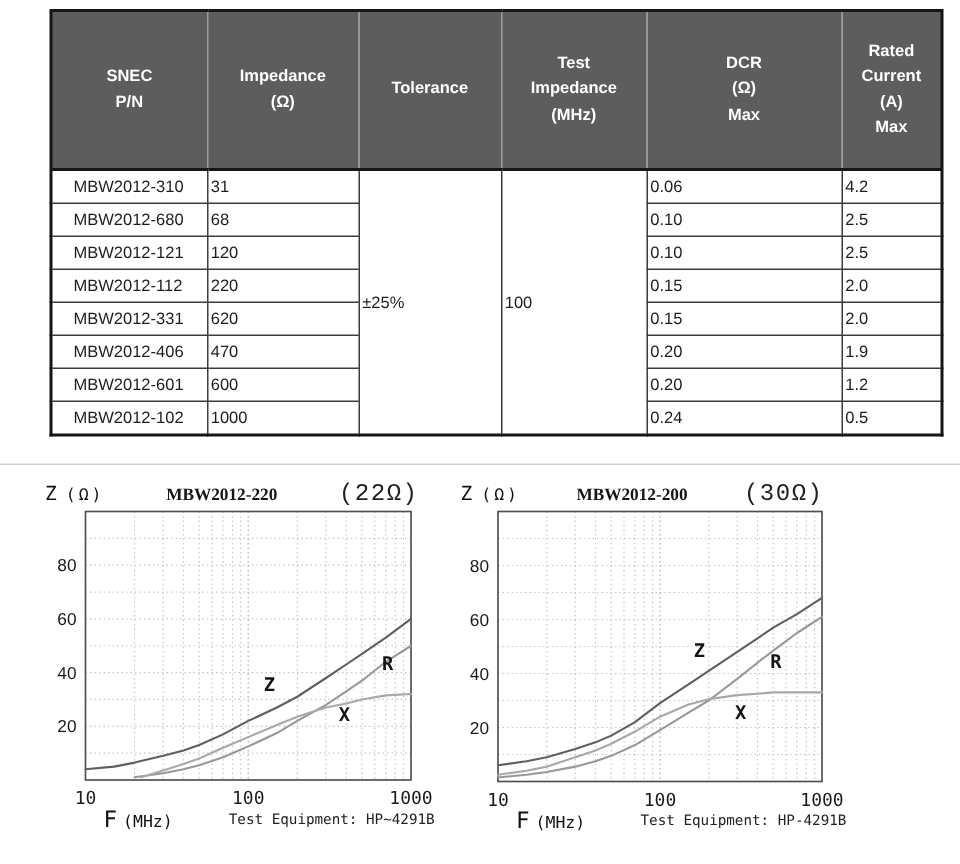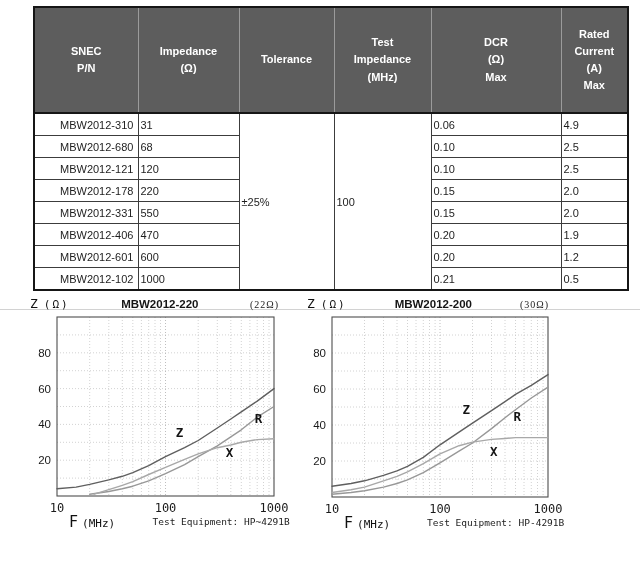--- a/index.html
+++ b/index.html
@@ -8,36 +8,36 @@
 
   
   table.spec{position:absolute;left:33px;top:6px;width:594px;border-collapse:collapse;
              table-layout:fixed;border:2px solid #161616;}
   table.spec th{background:#5d5d5d;color:#ffffff;font-weight:bold;font-size:11px;
                 height:104px;border:1px solid #9b9b9b;border-top:2px solid #161616;
                 border-bottom:2px solid #161616;white-space:pre-line;line-height:1.55;
                 text-align:center;vertical-align:middle;padding:0 2px;}
   table.spec td{border:1px solid #3c3c3c;font-size:11px;height:21px;text-align:left;
                 color:#1d1d1d;padding:0 2px;background:#ffffff;}
-  table.spec td.pn{text-align:left;padding-left:25px;}
+  table.spec td.pn{text-align:left;padding-left:14px;}
 
   
   .divider{position:absolute;left:0;top:309px;width:640px;height:1px;background:#d2d2d2;}
 
   
-  .chart{position:absolute;top:296px;height:250px;}
+  .chart{position:absolute;top:320px;height:250px;}
   .chart-a{left:10px;width:295px;}
   .chart-b{left:305px;width:260px;}
   .title-row{display:flex;justify-content:space-between;align-items:baseline;height:15px;}
   .chart-a .title-row{padding:0 26px 0 20px;}
   .chart-b .title-row{padding:0 16px 0 2px;}
   .yaxis{font-family:"DejaVu Sans Mono",monospace;font-size:13px;color:#111;}
   .yaxis .unit{font-size:11px;letter-spacing:2px;margin-left:6px;}
-  .ctitle{font-size:11.5px;font-weight:bold;color:#151515;}
-  .cnote{font-family:Liberation Serif, serif;font-size:10px;letter-spacing:1px;color:#222;}
+  .ctitle{font-size:11.5px;font-weight:bold;color:#151515;font-family:Liberation Serif, serif;}
+  .cnote{font-family:Liberation Mono, monospace;font-size:16px;letter-spacing:1px;color:#222;}
   svg.plot{position:absolute;left:0;top:16px;overflow:visible;display:block;}
 </style>
 </head>
 <body>
 
 <div class="page">
 
   <table class="spec">
     <colgroup>
       <col style="width:104px">
@@ -66,62 +66,62 @@
 Max</th>
       </tr>
     </thead>
     <tbody>
         <tr>
           <td class="pn">MBW2012-310</td>
           <td>31</td>
           <td rowspan="8">±25%</td>
           <td rowspan="8">100</td>
           <td>0.06</td>
-          <td>4.9</td>
+          <td>4.2</td>
         </tr>
         <tr>
           <td class="pn">MBW2012-680</td>
           <td>68</td>
           <td>0.10</td>
           <td>2.5</td>
         </tr>
         <tr>
           <td class="pn">MBW2012-121</td>
           <td>120</td>
           <td>0.10</td>
           <td>2.5</td>
         </tr>
         <tr>
-          <td class="pn">MBW2012-178</td>
+          <td class="pn">MBW2012-112</td>
           <td>220</td>
           <td>0.15</td>
           <td>2.0</td>
         </tr>
         <tr>
           <td class="pn">MBW2012-331</td>
-          <td>550</td>
+          <td>620</td>
           <td>0.15</td>
           <td>2.0</td>
         </tr>
         <tr>
           <td class="pn">MBW2012-406</td>
           <td>470</td>
           <td>0.20</td>
           <td>1.9</td>
         </tr>
         <tr>
           <td class="pn">MBW2012-601</td>
           <td>600</td>
           <td>0.20</td>
           <td>1.2</td>
         </tr>
         <tr>
           <td class="pn">MBW2012-102</td>
           <td>1000</td>
-          <td>0.21</td>
+          <td>0.24</td>
           <td>0.5</td>
         </tr>
       </tbody>
   </table>
 
   <div class="divider"></div>
 
   <div class="chart chart-a">
     <div class="title-row">
       <span class="yaxis"><span>Z</span><span class="unit">(Ω)</span></span>

